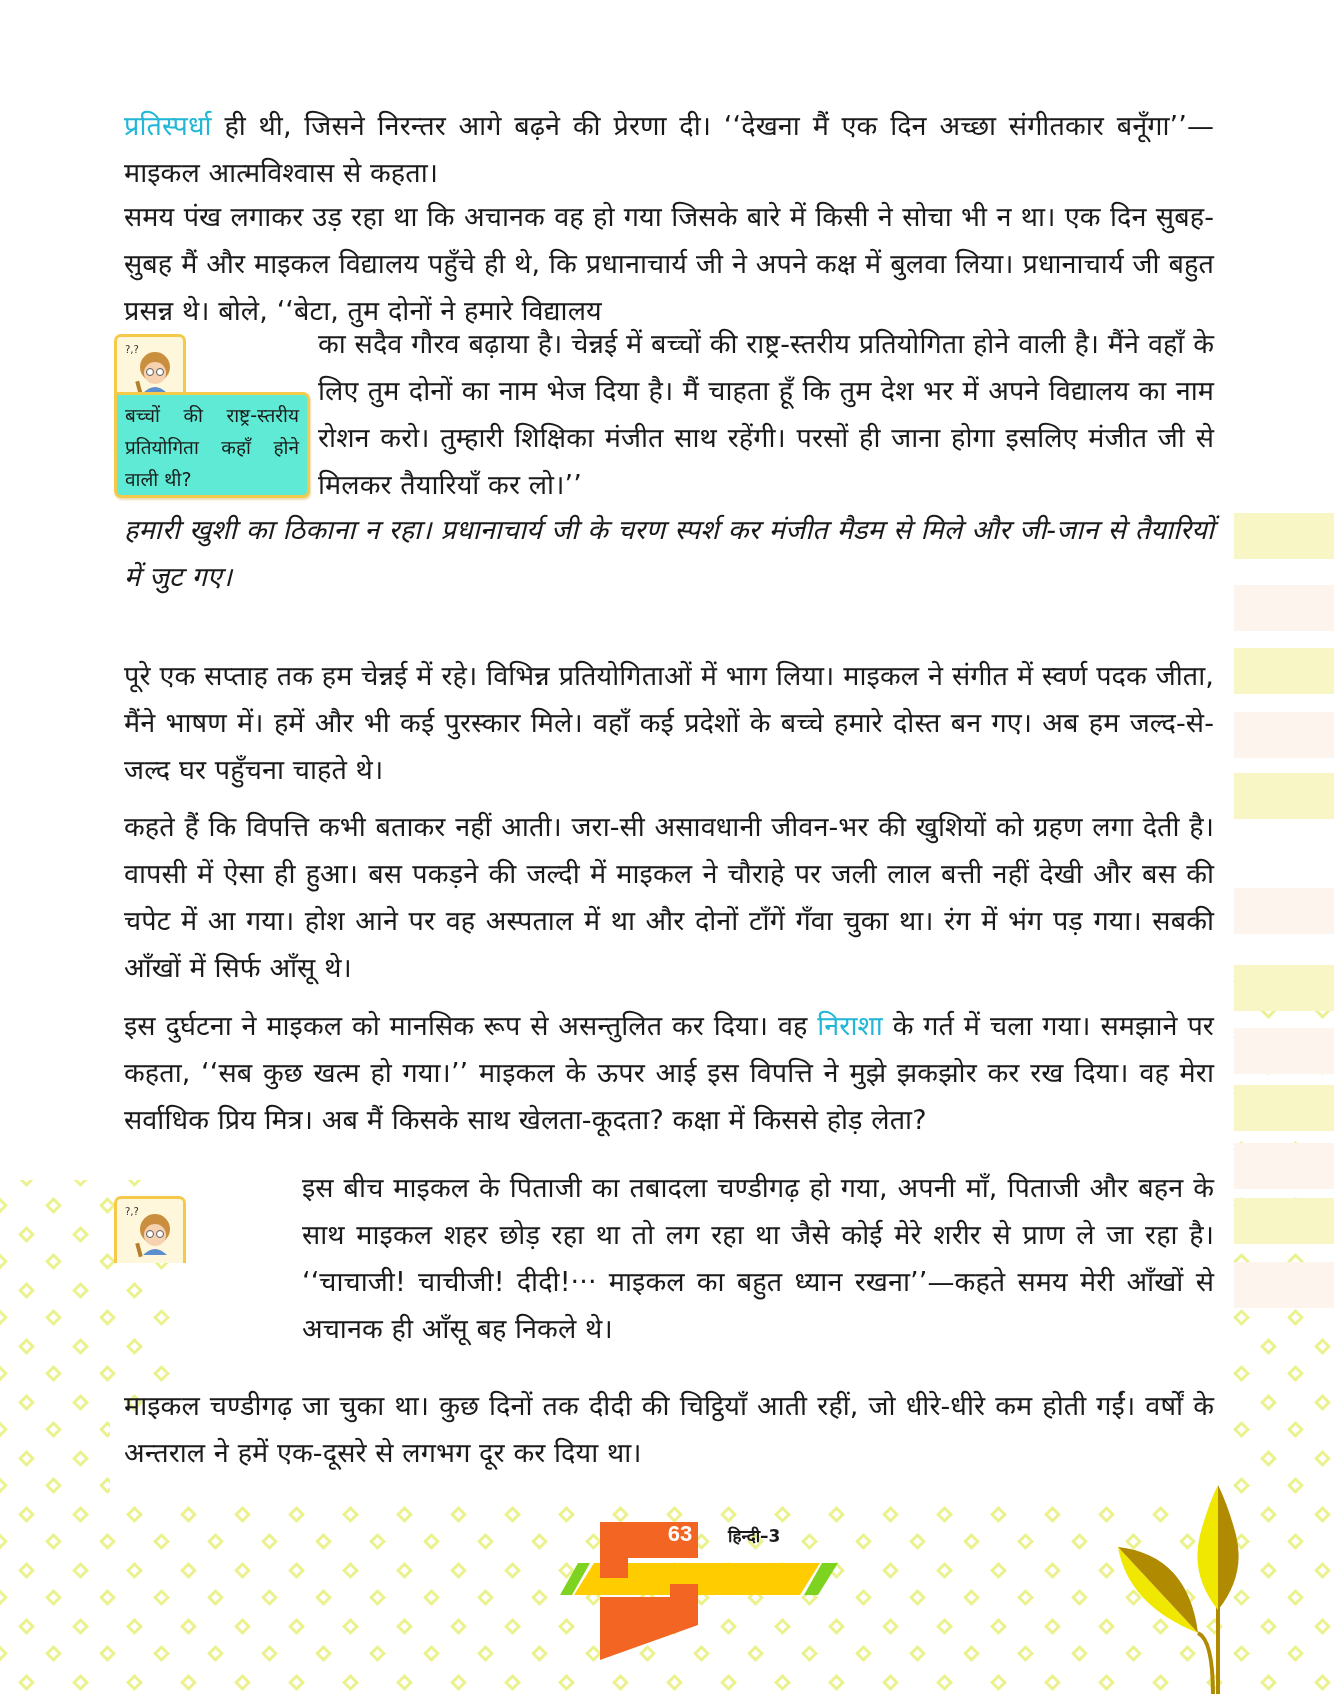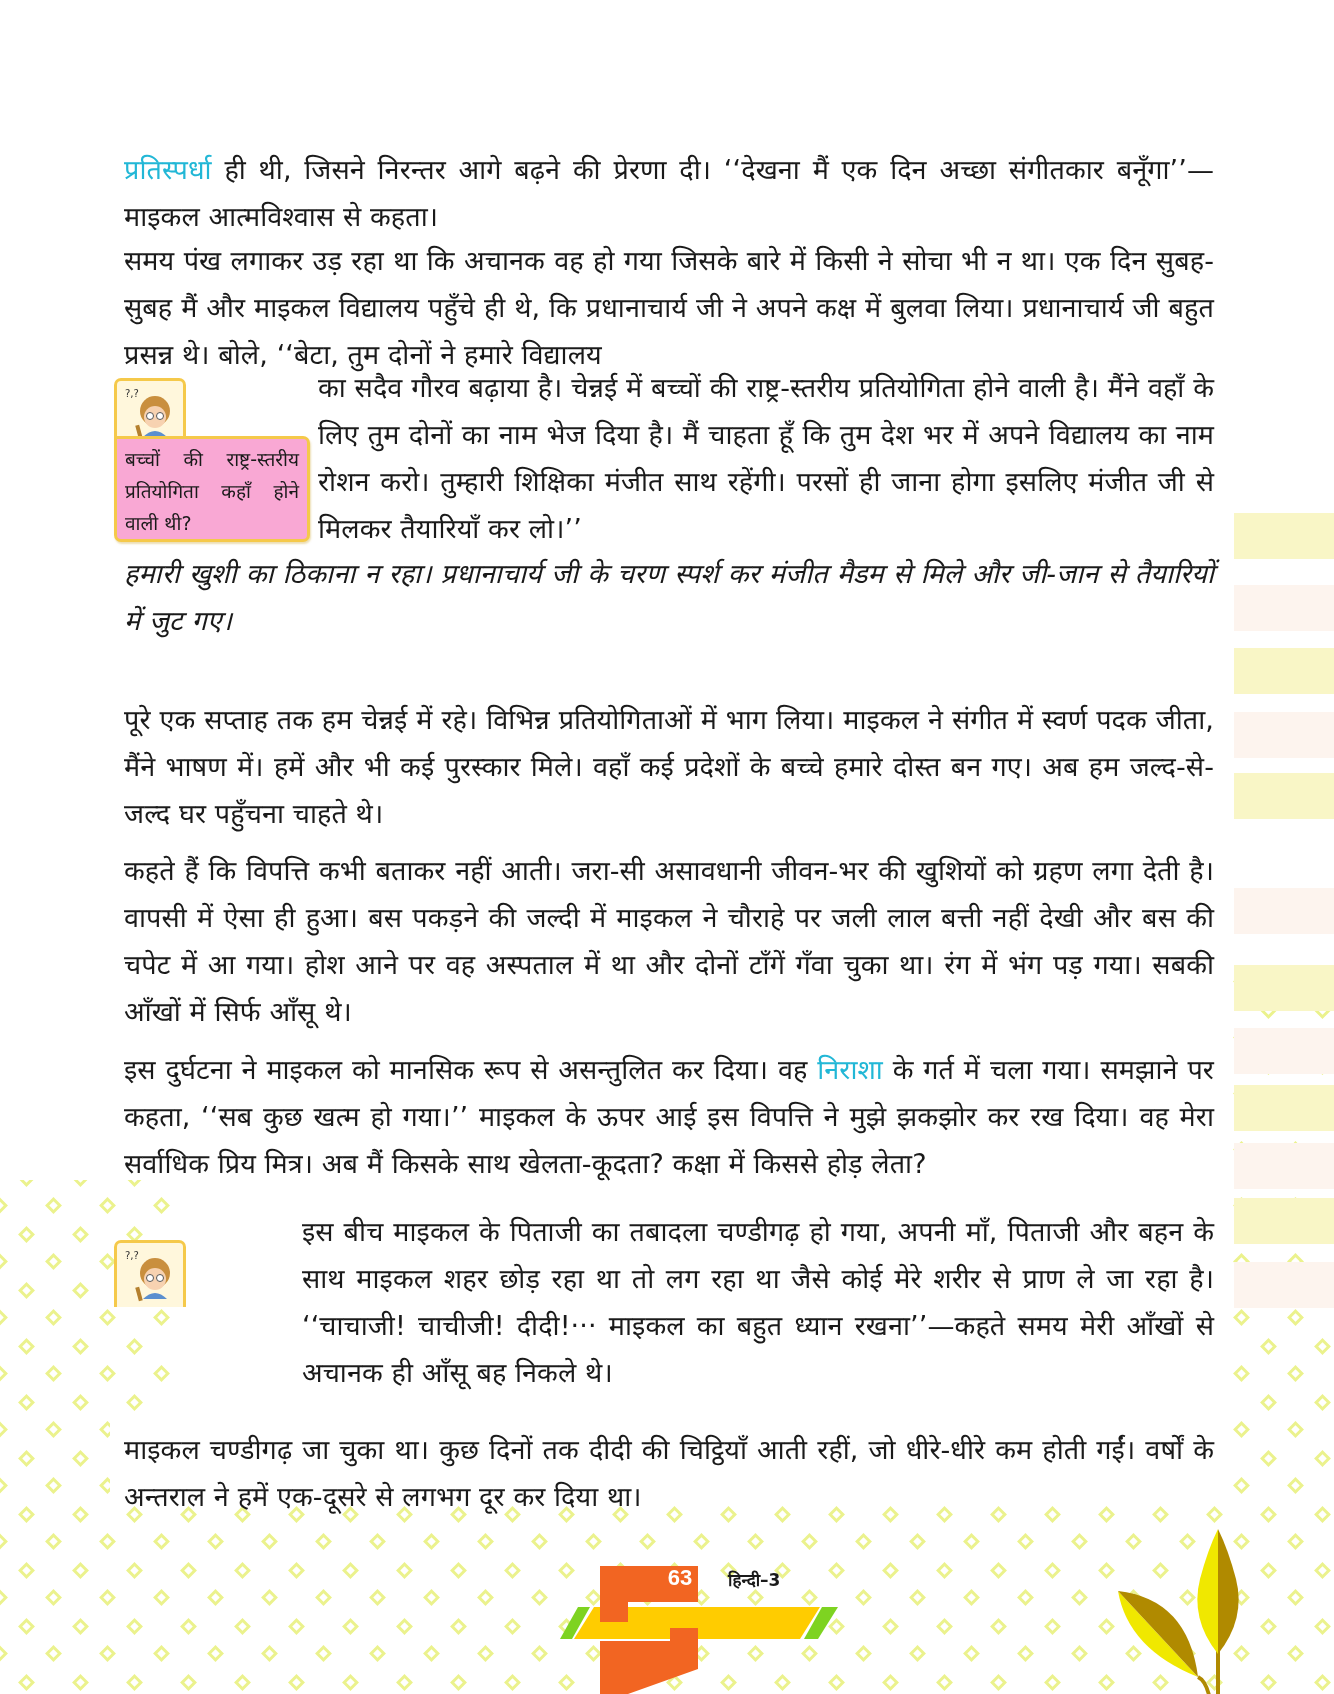--- a/index.html
+++ b/index.html
@@ -9,21 +9,21 @@
     font-family:"DejaVu Sans", sans-serif;
     color:#1a1a1a;
   }
   .dots {
     position:absolute; left:0; top:0; width:1334px; height:1694px;
     pointer-events:none; z-index:0;
   }
   .stripes { position:absolute; right:0; width:100px; z-index:0; }
   .stripe { position:absolute; left:0; width:100px; height:46px; }
 
-  .page { position:absolute; left:0; top:0; width:1334px; height:1468px; z-index:1;margin-top:44px; }
+  .page { position:absolute; left:0; top:0; width:1334px; height:1468px; z-index:1; }
 
   .para {
     position:absolute; left:124px; width:1090px;
     font-size:27px; line-height:47px;
     text-align:justify; text-align-last:left;
     letter-spacing:0.1px;
     margin:0;
   }
   .hl { color:#22b7d6; }
 
@@ -35,21 +35,21 @@
   }
   .qbox .avatar-tab {
     position:absolute; left:0; top:0;
     width:66px; height:64px;
     background:#fff7dc;
     border:3px solid #f5c94a; border-bottom:none;
     border-radius:7px 7px 0 0;
   }
   .qbox .body {
     position:absolute; left:0;
-    background:#f9a8d4;
+    background:#5eead4;
     border:3px solid #f5c94a;
     border-radius:0 7px 7px 7px;
     box-shadow:1px 2px 2px rgba(200,160,40,0.35);
     font-size:19px; line-height:32px;
     padding:4px 8px 4px 8px;
     box-sizing:border-box;
     text-align:justify; text-align-last:left;
   }
   .avatar-svg { position:absolute; left:6px; top:4px; }
 

